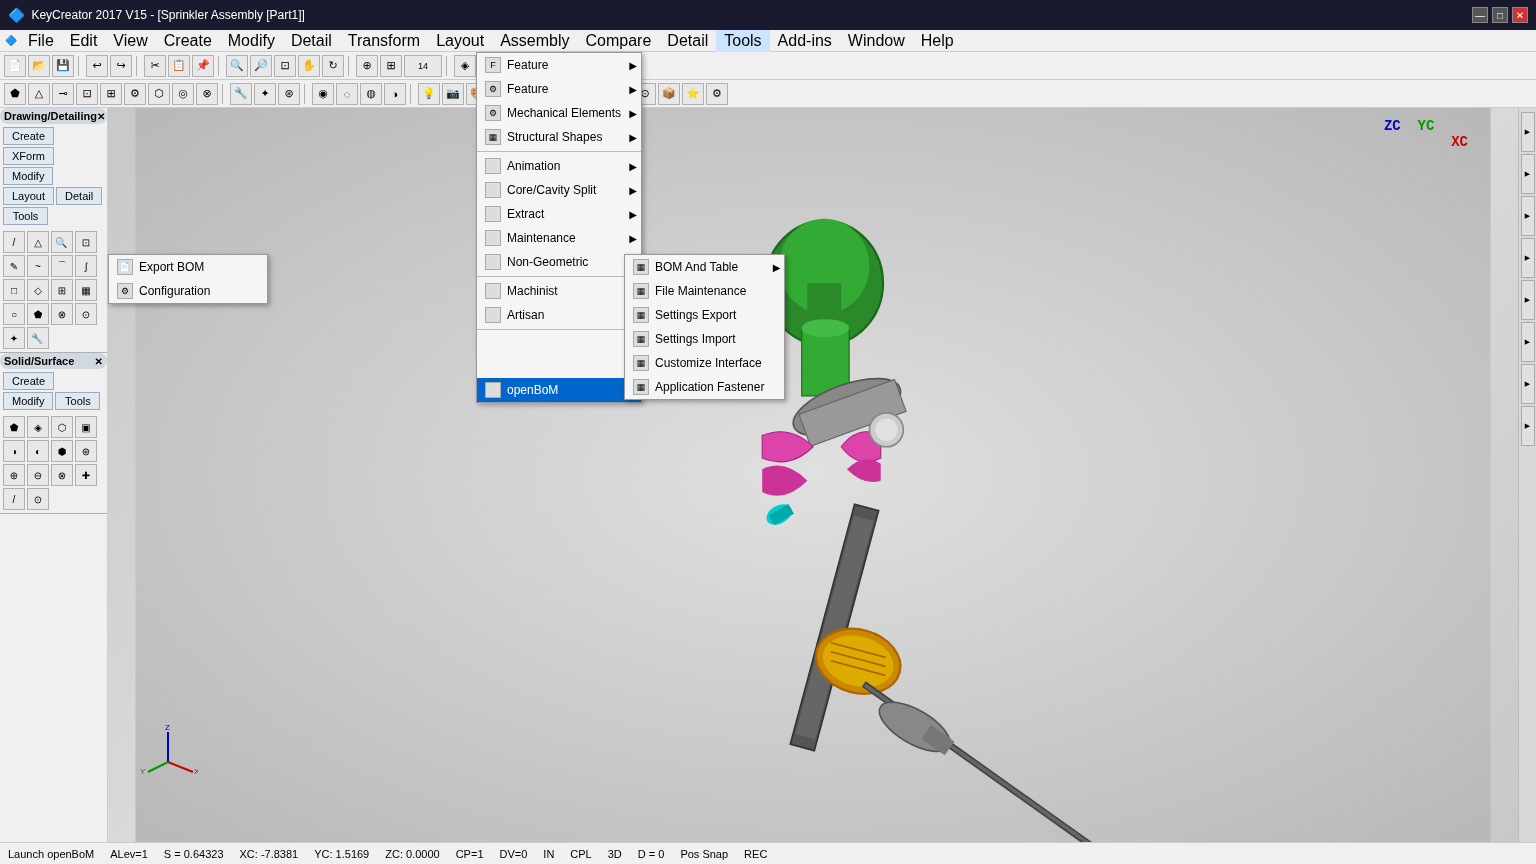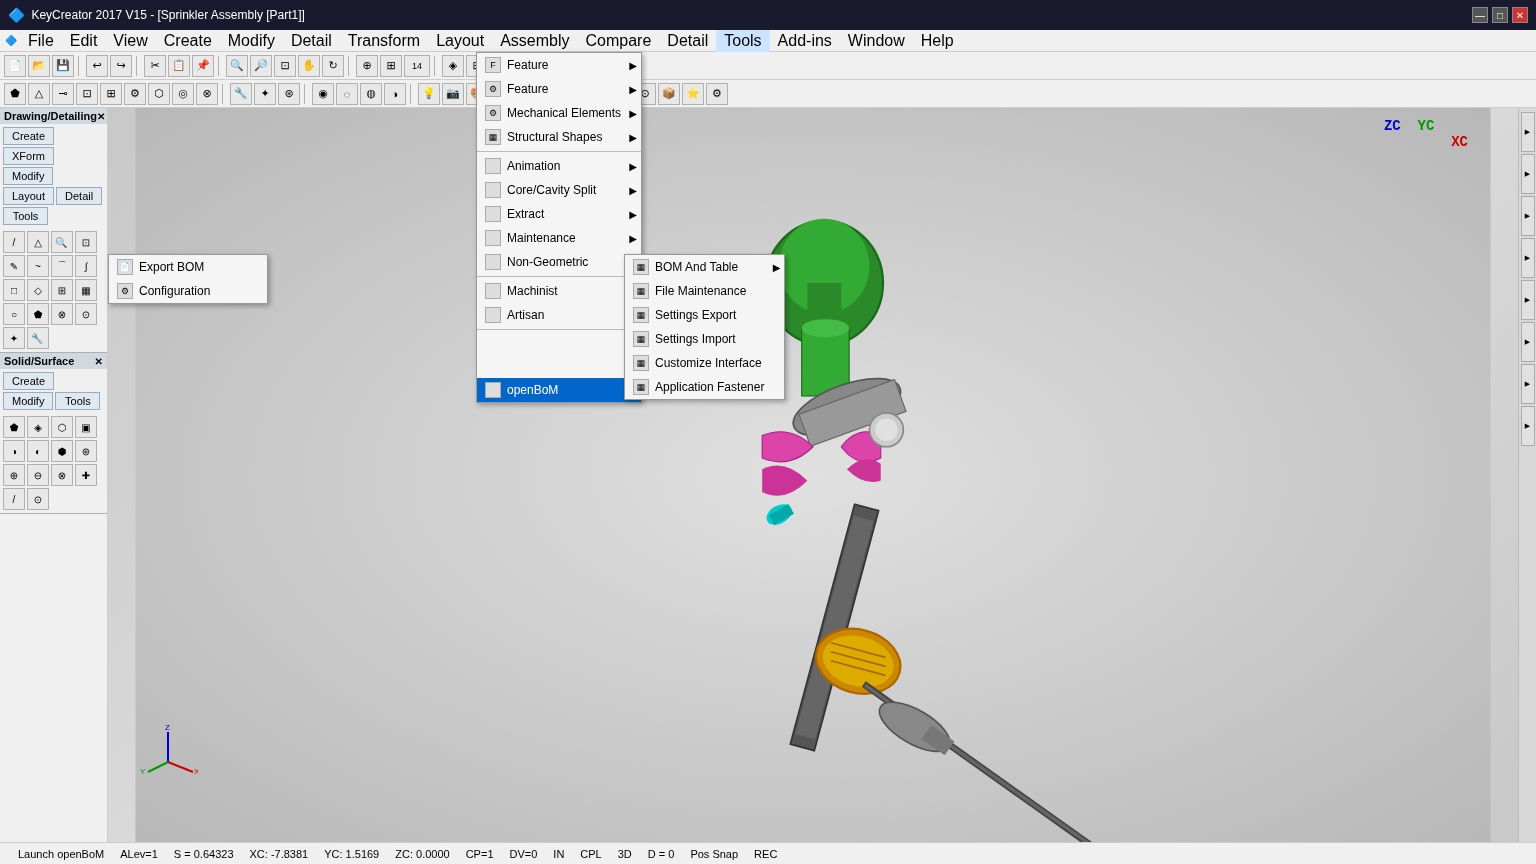--- a/index.html
+++ b/index.html
@@ -89,20 +89,21 @@
       border-bottom: 1px solid #b0b0b0;
     }
     .panel-header {
       background: #d0d8e0;
       padding: 2px 4px;
       font-size: 11px;
       font-weight: bold;
       display: flex;
       justify-content: space-between;
       align-items: center;
+      border-radius: 8px;
     }
     .panel-close { cursor: pointer; font-size: 10px; }
     .panel-btn-row {
       display: flex;
       flex-wrap: wrap;
       gap: 2px;
       padding: 3px;
     }
     .panel-btn {
       padding: 2px 8px;
@@ -165,21 +166,21 @@
       writing-mode: vertical-rl;
     }
 
     
     #status-bar {
       height: 22px;
       background: #f0f0f0;
       border-top: 1px solid #ccc;
       display: flex;
       align-items: center;
-      padding: 0 18px;
+      padding: 0 8px;
       font-size: 11px;
       gap: 16px;
     }
 
     
     .dropdown {
       position: absolute;
       background: #f5f5f5;
       border: 1px solid #999;
       box-shadow: 2px 2px 5px rgba(0,0,0,0.3);
@@ -298,21 +299,21 @@
   <div class="tb-btn">📌</div>
   <div class="tb-sep"></div>
   <div class="tb-btn">🔍</div>
   <div class="tb-btn">🔎</div>
   <div class="tb-btn">⊡</div>
   <div class="tb-btn">✋</div>
   <div class="tb-btn">↻</div>
   <div class="tb-sep"></div>
   <div class="tb-btn">⊕</div>
   <div class="tb-btn">⊞</div>
-  <div class="tb-btn" style="font-size:9px; width:26px;">14</div>
+  <div class="tb-btn" style="font-size:9px; width:38px;">14</div>
   <div class="tb-sep"></div>
   <div class="tb-btn">◈</div>
   <div class="tb-btn">⊞</div>
   <div class="tb-btn">▣</div>
 </div>
 
 <div class="toolbar-row">
   <div class="tb-btn">⬟</div>
   <div class="tb-btn">△</div>
   <div class="tb-btn">⊸</div>

